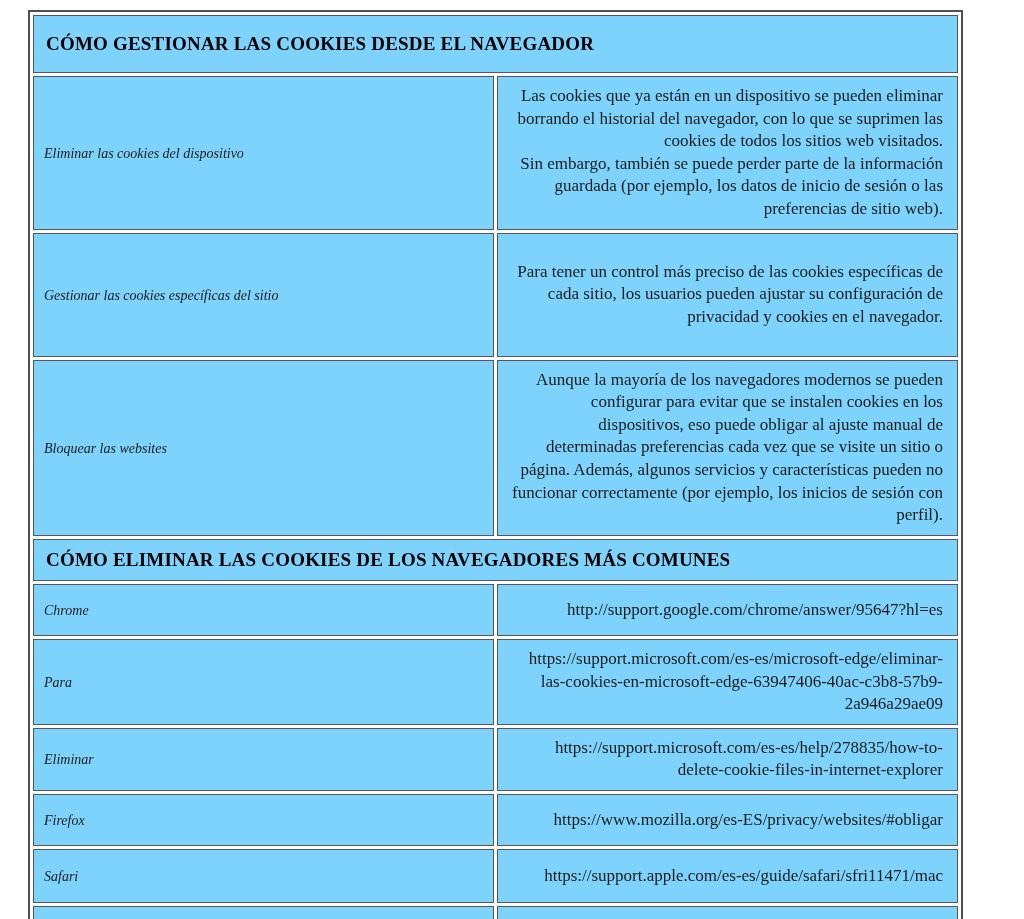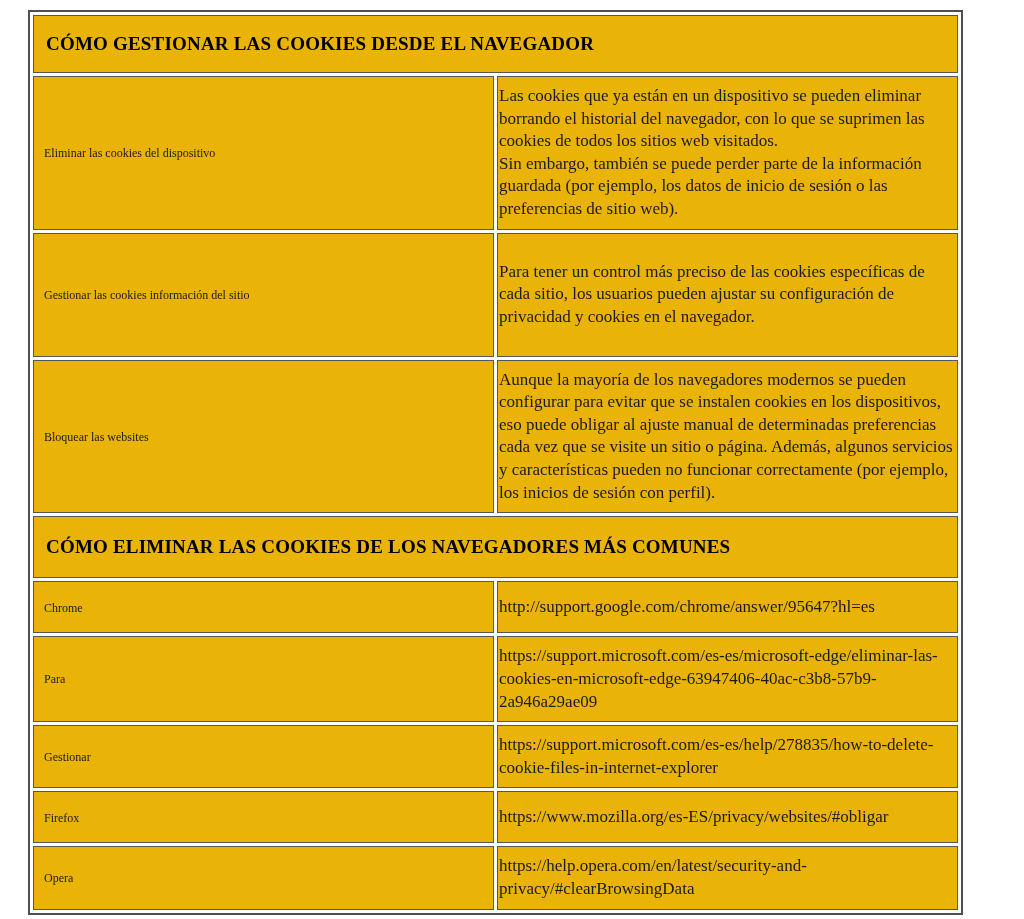--- a/index.html
+++ b/index.html
@@ -17,47 +17,49 @@
   table.cookie-table {
     border-collapse: separate;
     border-spacing: 3px;
     border: 2px solid #4f4f4f;
     width: 935px;
     table-layout: fixed;
   }
   table.cookie-table td {
     border: 1px solid #565656;
     vertical-align: middle;
-    background: #eab308;
+    background: #7dd3fc;
   }
   td.section-header {
     font-weight: bold;
     font-size: 19px;
     color: #000000;
     padding: 8px 12px;
     letter-spacing: 0.2px;
   }
   td.label-cell {
     width: 136px;
-    font-size: 12px;
+    font-size: 14px;
     padding: 6px 8px 4px 10px;
     line-height: 1.3;
+    font-style: italic;
   }
   td.text-cell {
     font-size: 17px;
-    padding: 8px 1px;
+    padding: 8px 14px;
     line-height: 1.33;
     white-space: pre-line;
     word-break: break-word;
+    text-align: right;
   }
   tr.h-header1 { height: 58px; }
   tr.h-row1    { height: 124px; }
   tr.h-row2    { height: 124px; }
   tr.h-row3    { height: 126px; }
-  tr.h-header2 { height: 62px; }
+  tr.h-header2 { height: 42px; }
   tr.h-chrome  { height: 52px; }
   tr.h-edge    { height: 82px; }
   tr.h-explorer{ height: 54px; }
   tr.h-firefox { height: 52px; }
   tr.h-safari  { height: 54px; }
   tr.h-opera   { height: 56px; }
 </style>
 </head>
 <body>
 
@@ -67,46 +69,50 @@
     <tbody>
         <tr class="h-header1">
       <td colspan="2" class="section-header">CÓMO GESTIONAR LAS COOKIES DESDE EL NAVEGADOR</td>
     </tr>
     <tr class="h-row1">
       <td class="label-cell">Eliminar las cookies del dispositivo</td>
       <td class="text-cell">Las cookies que ya están en un dispositivo se pueden eliminar borrando el historial del navegador, con lo que se suprimen las cookies de todos los sitios web visitados.
 Sin embargo, también se puede perder parte de la información guardada (por ejemplo, los datos de inicio de sesión o las preferencias de sitio web).</td>
     </tr>
     <tr class="h-row2">
-      <td class="label-cell">Gestionar las cookies información del sitio</td>
+      <td class="label-cell">Gestionar las cookies específicas del sitio</td>
       <td class="text-cell">Para tener un control más preciso de las cookies específicas de cada sitio, los usuarios pueden ajustar su configuración de privacidad y cookies en el navegador.</td>
     </tr>
     <tr class="h-row3">
       <td class="label-cell">Bloquear las websites</td>
       <td class="text-cell">Aunque la mayoría de los navegadores modernos se pueden configurar para evitar que se instalen cookies en los dispositivos, eso puede obligar al ajuste manual de determinadas preferencias cada vez que se visite un sitio o página. Además, algunos servicios y características pueden no funcionar correctamente (por ejemplo, los inicios de sesión con perfil).</td>
     </tr>
 
     <tr class="h-header2">
       <td colspan="2" class="section-header">CÓMO ELIMINAR LAS COOKIES DE LOS NAVEGADORES MÁS COMUNES</td>
     </tr>
     <tr class="h-chrome">
       <td class="label-cell">Chrome</td>
       <td class="text-cell">http://support.google.com/chrome/answer/95647?hl=es</td>
     </tr>
     <tr class="h-edge">
       <td class="label-cell">Para</td>
       <td class="text-cell">https://support.microsoft.com/es-es/microsoft-edge/eliminar-las-cookies-en-microsoft-edge-63947406-40ac-c3b8-57b9-2a946a29ae09</td>
     </tr>
     <tr class="h-explorer">
-      <td class="label-cell">Gestionar</td>
+      <td class="label-cell">Eliminar</td>
       <td class="text-cell">https://support.microsoft.com/es-es/help/278835/how-to-delete-cookie-files-in-internet-explorer</td>
     </tr>
     <tr class="h-firefox">
       <td class="label-cell">Firefox</td>
       <td class="text-cell">https://www.mozilla.org/es-ES/privacy/websites/#obligar</td>
+    </tr>
+    <tr class="h-safari">
+      <td class="label-cell">Safari</td>
+      <td class="text-cell">https://support.apple.com/es-es/guide/safari/sfri11471/mac</td>
     </tr>
     <tr class="h-opera">
       <td class="label-cell">Opera</td>
       <td class="text-cell">https://help.opera.com/en/latest/security-and-privacy/#clearBrowsingData</td>
     </tr>
   </tbody>
     </table>
 </div>
 
 </body></html>

